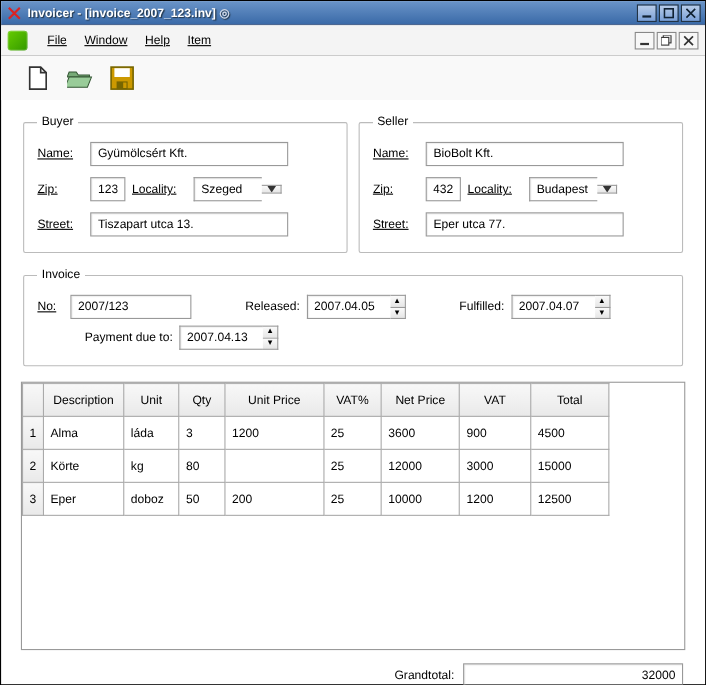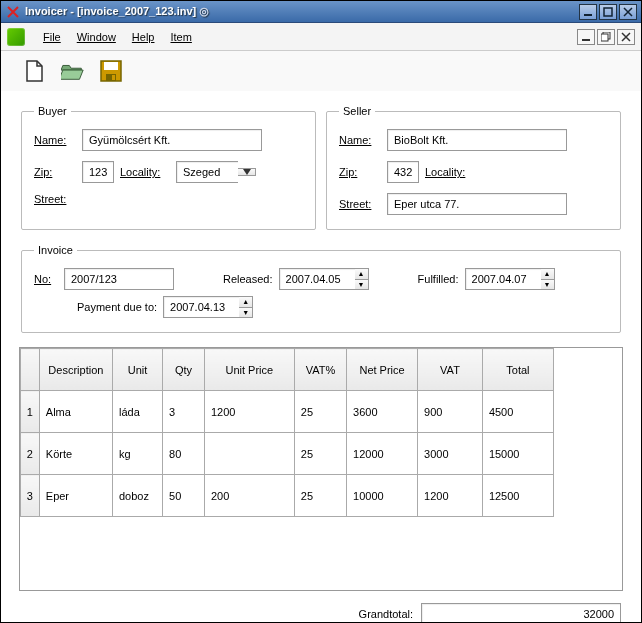--- a/index.html
+++ b/index.html
@@ -143,21 +143,21 @@
     height: 244px;
     overflow: hidden;
     background: #fff;
   }
   table.grid {
     border-collapse: collapse;
     width: 534px;
   }
   table.grid th, table.grid td {
     border: 1px solid #aaa;
-    height: 42px;
+    height: 30px;
     padding: 0 6px;
     background: #fff;
   }
   table.grid th {
     background: linear-gradient(#f8f8f8,#e9e9e9);
     font-weight: normal;
   }
   table.grid .rowhdr {
     background: linear-gradient(#f8f8f8,#e9e9e9);
     text-align: center;
@@ -291,33 +291,42 @@
           <input class="text w-combo-city" value="Szeged" style="">
           <span class="combo-btn">
             <svg width="8" height="6" viewBox="0 0 8 6">
                 <path d="M0 0 L8 0 L4 6 z" fill="#333"></path>
               </svg>
           </span>
         </span>
       </div>
       <div class="frow">
         <span class="flabel">Street:</span>
+        <input class="text w-street" value="Tiszapart utca 13." style="">
       </div>
     </fieldset>
 
     <fieldset>
       <legend>Seller</legend>
       <div class="frow">
         <span class="flabel">Name:</span>
         <input class="text w-name" value="BioBolt Kft." style="">
       </div>
       <div class="frow">
         <span class="flabel">Zip:</span>
         <input class="text w-zip" value="4321" style="">
         <span class="flabel w58">Locality:</span>
+        <span class="combo">
+          <input class="text w-combo-city" value="Budapest" style="">
+          <span class="combo-btn">
+            <svg width="8" height="6" viewBox="0 0 8 6">
+                <path d="M0 0 L8 0 L4 6 z" fill="#333"></path>
+              </svg>
+          </span>
+        </span>
       </div>
       <div class="frow">
         <span class="flabel">Street:</span>
         <input class="text w-street" value="Eper utca 77." style="">
       </div>
     </fieldset>
   </div>
 
   <fieldset class="invoice">
     <legend>Invoice</legend>

